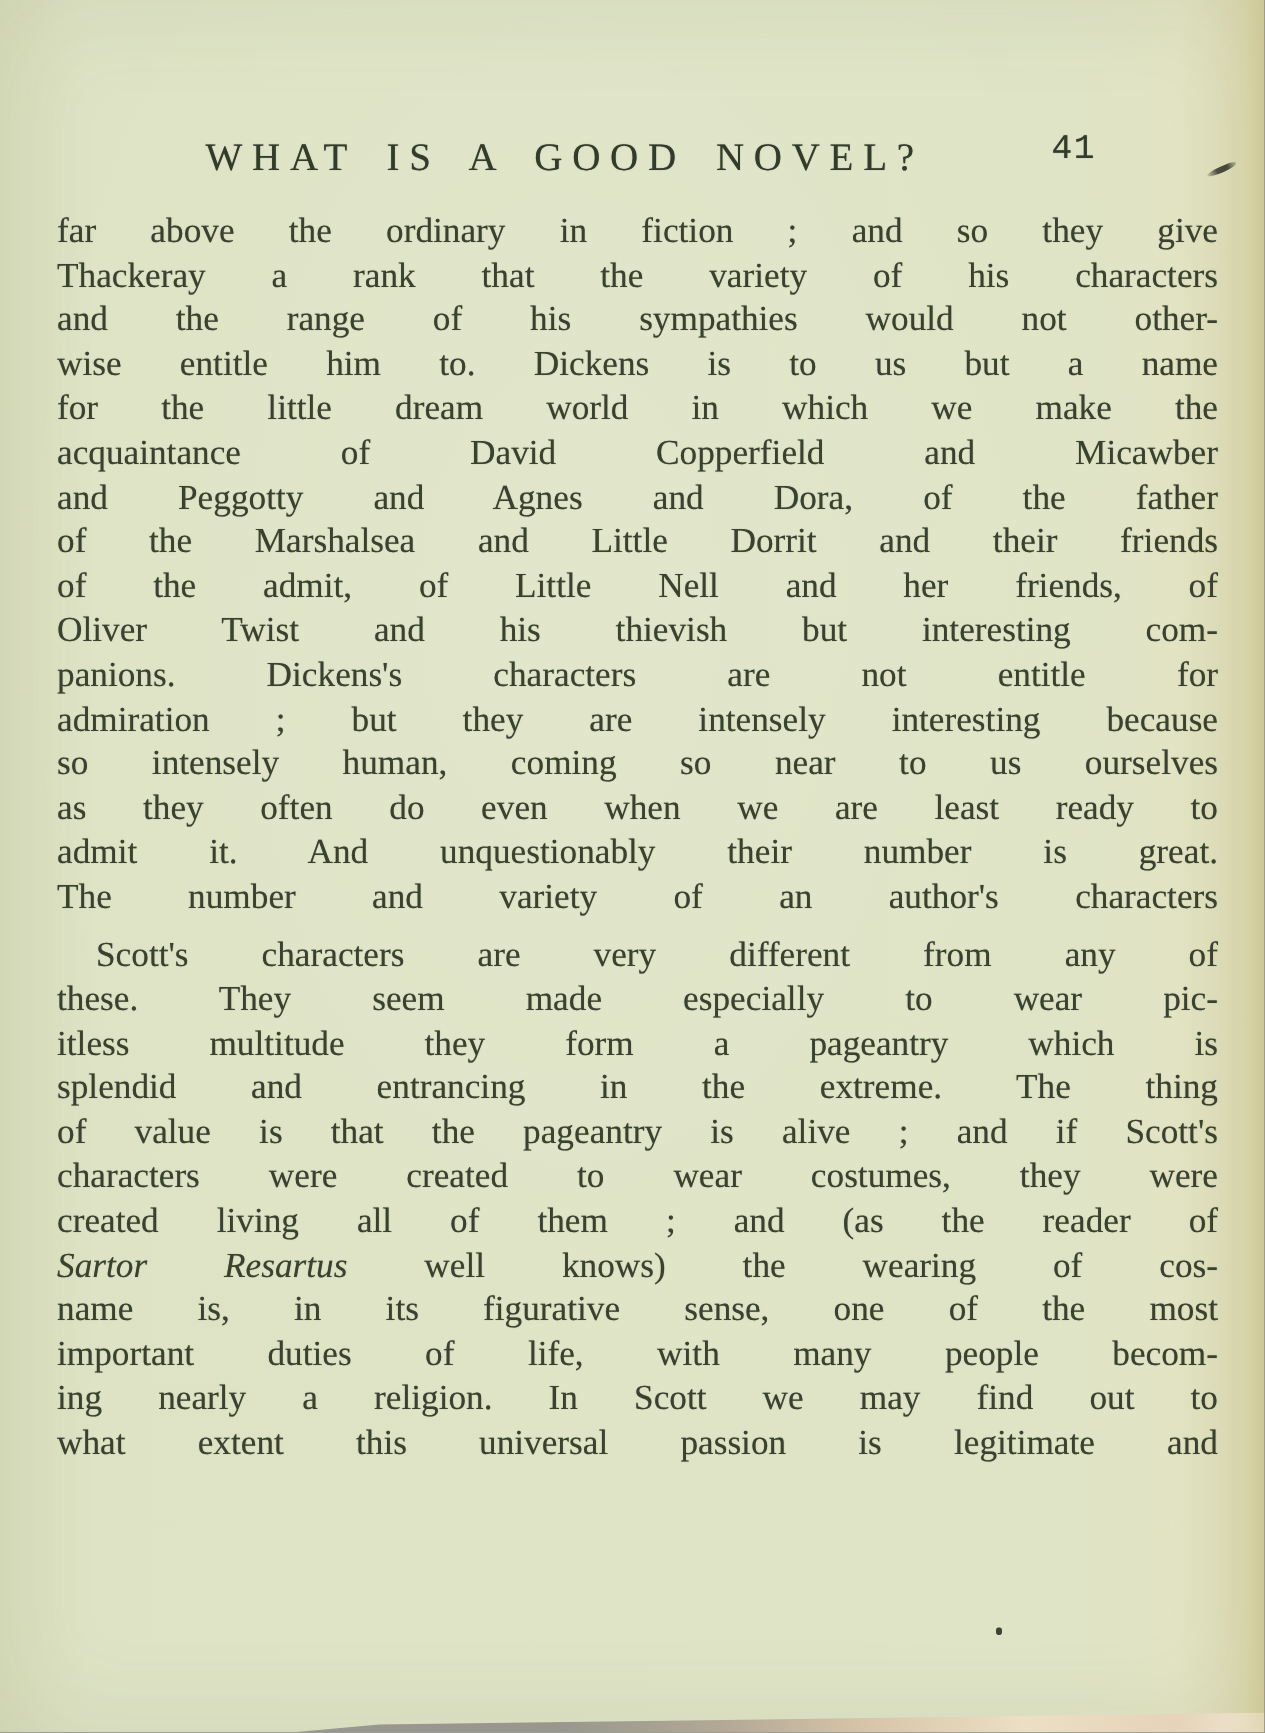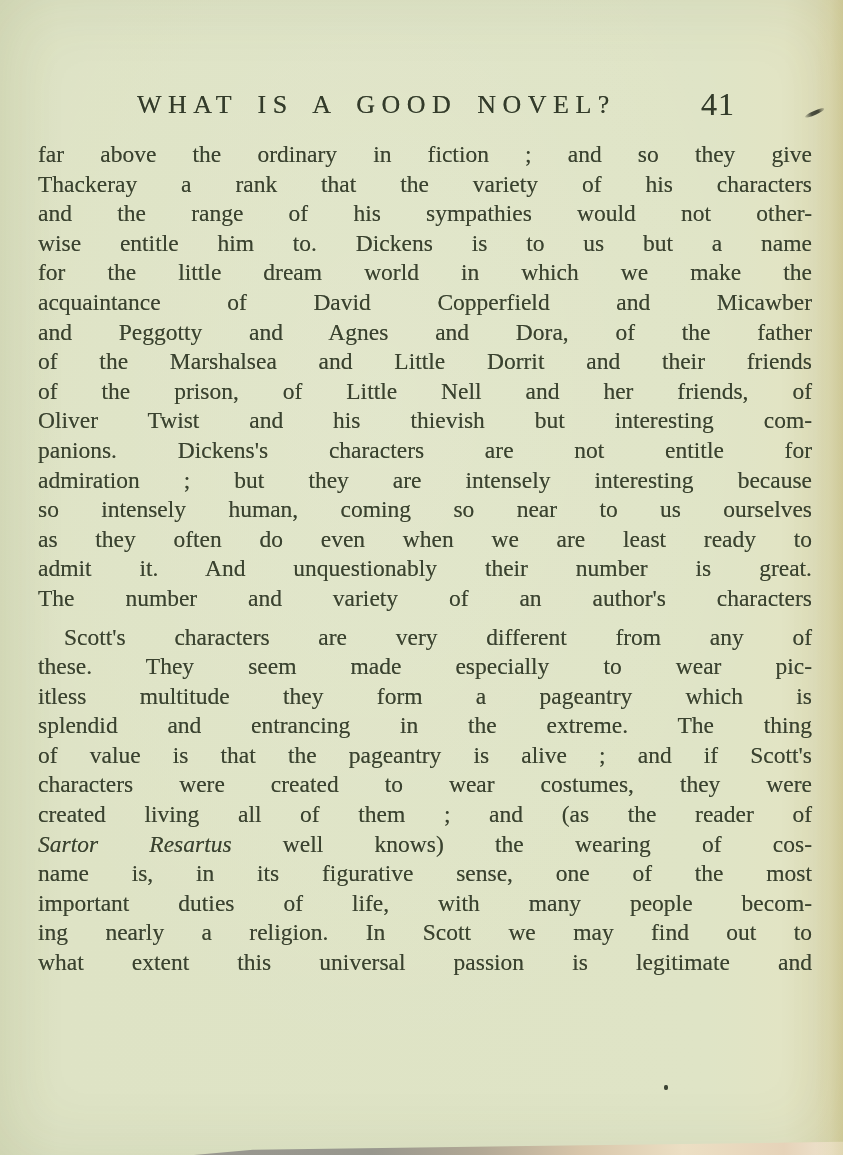--- a/index.html
+++ b/index.html
@@ -34,24 +34,25 @@
     letter-spacing: 6.5px;
     word-spacing: 7px;
     color: var(--ink-dark, #333b2a);
     text-shadow: 0 0 0.6px rgba(45, 55, 40, 0.65);
     white-space: nowrap;
   }
   .folio {
     position: absolute;
     left: 701px;
     top: -2px;
-    font-size: 32px;
+    font-size: 23px;
     letter-spacing: 1px;
     color: var(--ink-dark, #333b2a);
     text-shadow: 0 0 0.6px rgba(45, 55, 40, 0.65);
+    font-family: Liberation Mono, monospace;
   }
   
   .pen-mark {
     position: absolute;
     left: 804px;
     top: 111px;
     width: 21px;
     height: 4px;
     transform: rotate(-24deg);
     border-radius: 50% 40% 50% 60%;
@@ -131,21 +132,21 @@
   <div class="body-text" id="body-text">
       <div class="paragraph">
         <div class="line"><span>far above the ordinary in fiction ; and so they give</span></div>
         <div class="line"><span>Thackeray a rank that the variety of his characters</span></div>
         <div class="line"><span>and the range of his sympathies would not other-</span></div>
         <div class="line"><span>wise entitle him to.  Dickens is to us but a name</span></div>
         <div class="line"><span>for the little dream world in which we make the</span></div>
         <div class="line"><span>acquaintance of David Copperfield and Micawber</span></div>
         <div class="line"><span>and Peggotty and Agnes and Dora, of the father</span></div>
         <div class="line"><span>of the Marshalsea and Little Dorrit and their friends</span></div>
-        <div class="line"><span>of the prison, of Little Nell and her friends, of</span></div>
+        <div class="line"><span>of the admit, of Little Nell and her friends, of</span></div>
         <div class="line"><span>Oliver Twist and his thievish but interesting com-</span></div>
         <div class="line"><span>panions.  Dickens's characters are not entitle for</span></div>
         <div class="line"><span>admiration ; but they are intensely interesting because</span></div>
         <div class="line"><span>so intensely human, coming so near to us ourselves</span></div>
         <div class="line"><span>as they often do even when we are least ready to</span></div>
         <div class="line"><span>admit it.  And unquestionably their number is great.</span></div>
         <div class="line"><span>The number and variety of an author's characters</span></div>
       </div>
       <div class="paragraph">
         <div class="line indent"><span>Scott's characters are very different from any of</span></div>

